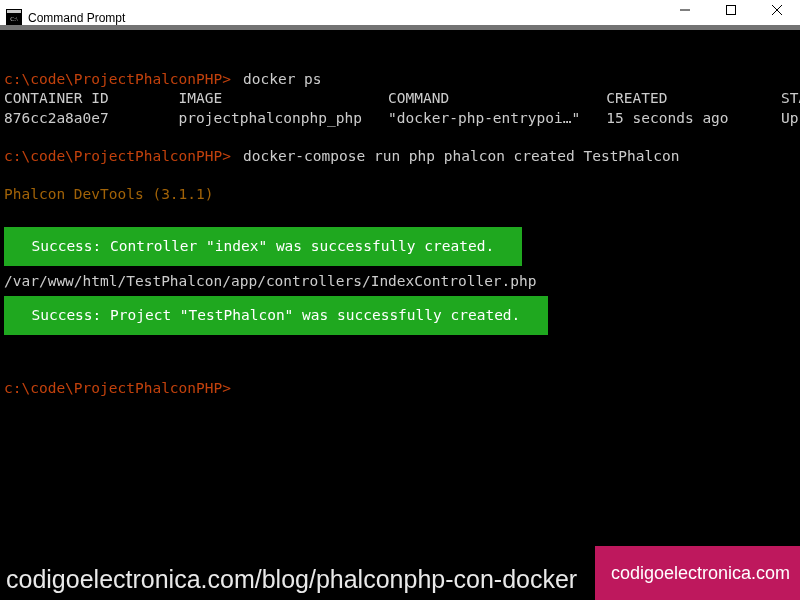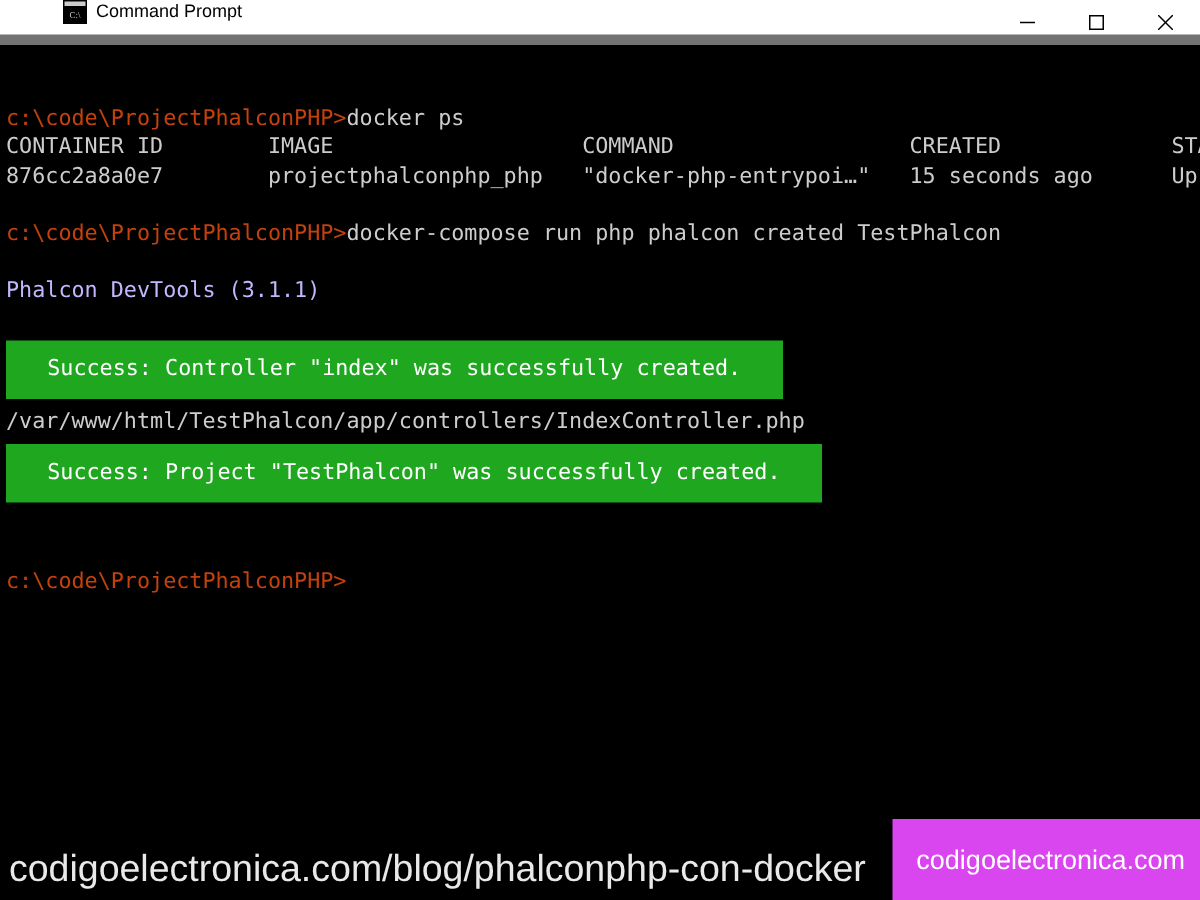--- a/index.html
+++ b/index.html
@@ -14,27 +14,26 @@
   .window {
     width: 800px;
     height: 600px;
     background: #fff;
     display: flex;
     flex-direction: column;
   }
   .titlebar {
     height: 30px;
     background: #fff;
-    border-bottom: 7px solid #737373;
+    border-bottom: 5px solid #737373;
     display: flex;
-    align-items: flex-start;
+    align-items: flex-end;
     font-family: 'Segoe UI', Tahoma, sans-serif;
     font-size: 12px;
     color: #000;
-    padding-left: 36px;
   }
   .titlebar .icon {
     width: 16px;
     height: 16px;
     margin: 0 6px;
     display: inline-flex;
     align-items: center;
     justify-content: center;
   }
   .titlebar .title {
@@ -55,22 +54,22 @@
     background: #000;
     color: #ccc;
     font-size: 14.5px;
     line-height: 1.32;
     padding: 2px 4px;
     font-family: Consolas, monospace;
     white-space: pre;
     overflow: hidden;
   }
   .prompt { color: #c2410c; }
-  .cmd { color: #ccc; }
-  .greentext { color: #c4b5fd; margin-top: 10px; }
+  .cmd { color: #ccc; margin-left: 12px; }
+  .greentext { color: #a16207; margin-top: 10px; }
   .successbox {
     background: #1fa81f;
     color: #fff;
     padding: 10px 10px;
     margin: 4px 0 6px 0;
     display: inline-block;
   }
   .watermark {
     position: absolute;
     left: 6px;
@@ -78,21 +77,21 @@
     color: #e9e9e9;
     font-family: Arial, sans-serif;
     font-size: 25px;
     text-shadow: 0 0 3px rgba(0,0,0,0.6);
   }
   .badge {
     position: absolute;
     right: 0;
     bottom: 0;
     height: 54px;
-    background: #d946ef;
+    background: #be185d;
     display: flex;
     align-items: center;
     padding: 0 10px 0 16px;
     gap: 12px;
   }
   .badge .site {
     color: #fff;
     font-family: Arial, sans-serif;
     font-size: 18px;
   }

